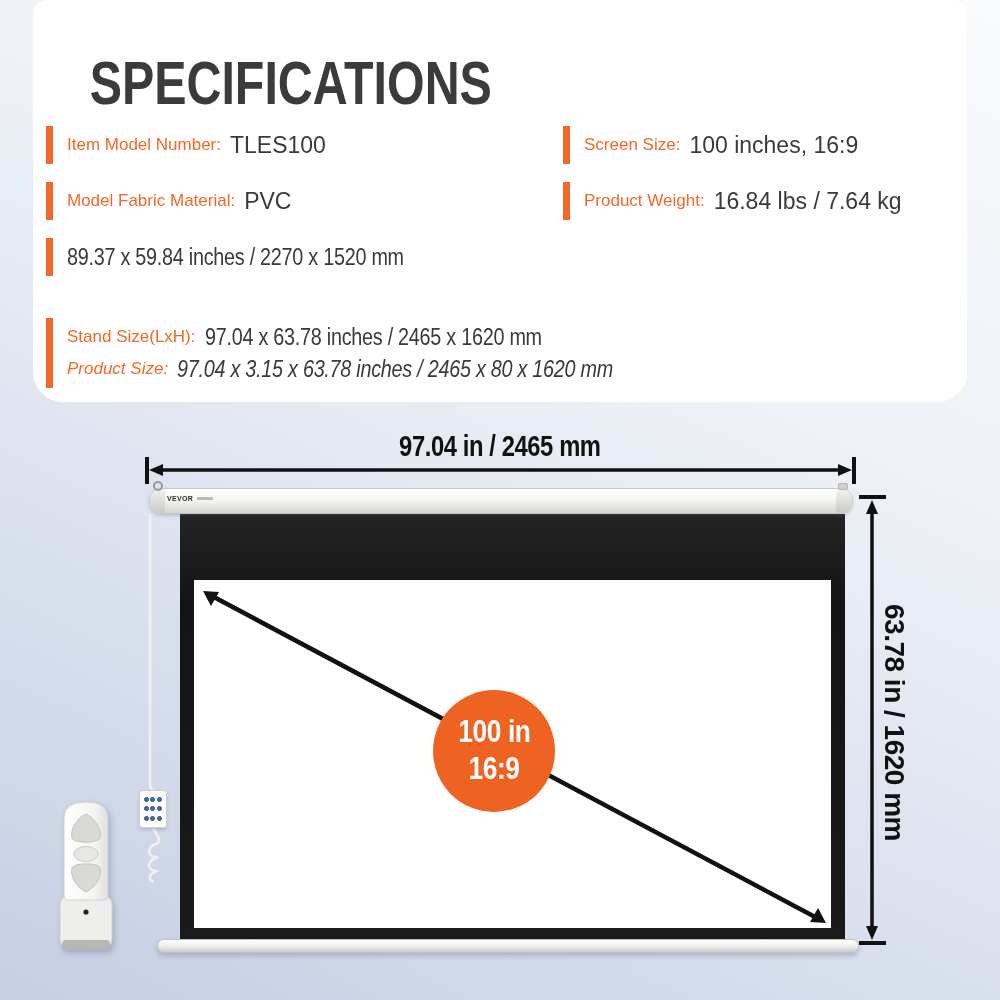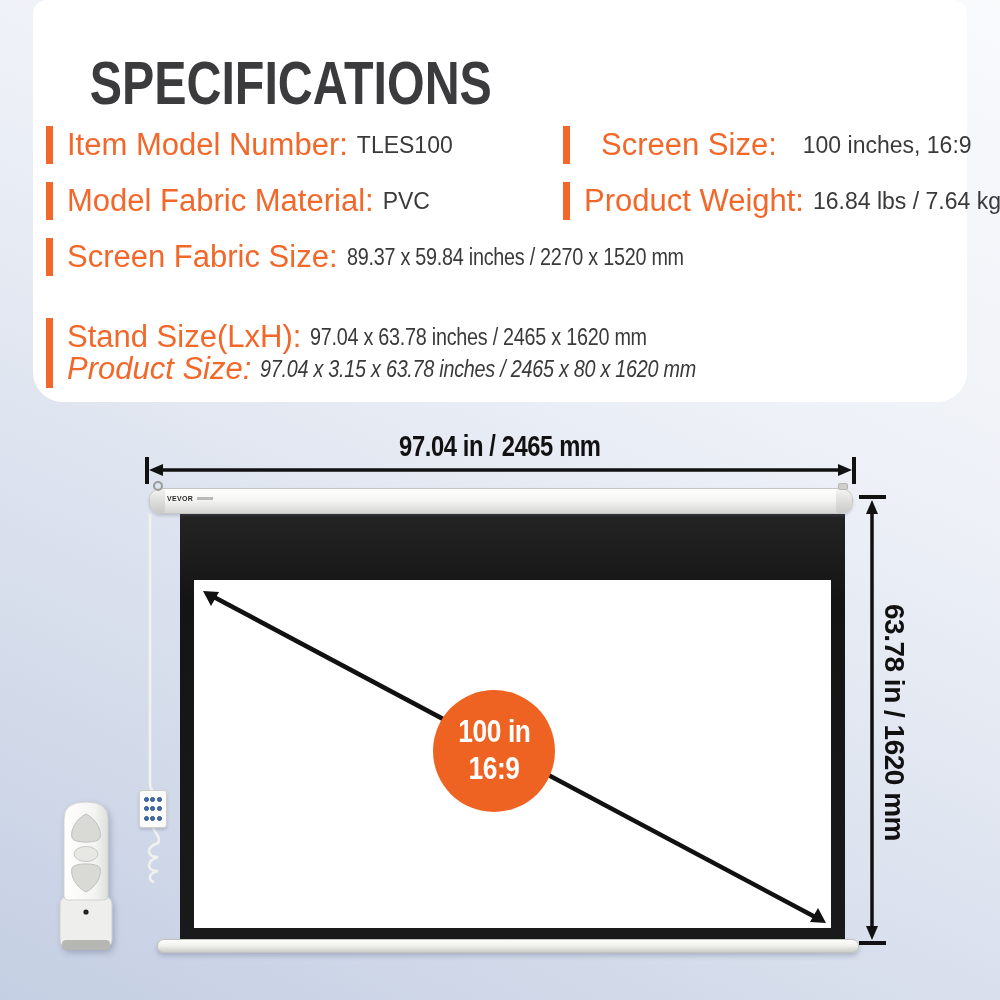--- a/index.html
+++ b/index.html
@@ -19,21 +19,21 @@
     position:absolute;left:33px;top:0;width:934px;height:402px;
     background:#ffffff;border-radius:14px 14px 30px 30px;
   }
   .title-wrap{position:absolute;left:0;top:36px;width:100%;text-align:left;margin-top:16px;}
   .title{
     display:inline-block;font-size:62px;font-weight:700;color:var(--title-gray,#3B3B3D);
     transform:scaleX(0.78);transform-origin:center;letter-spacing:0px;line-height:1;
   }
   .spec-row{position:absolute;display:flex;align-items:center;height:40px;white-space:nowrap;}
   .bar{width:7px;height:38px;background:var(--accent-orange,#F2682A);margin-right:14px;flex:none;}
-  .lbl{color:var(--accent-orange,#F2682A);font-size:31px;margin-right:9px;}
+  .lbl{color:var(--accent-orange,#F2682A);font-size:17px;margin-right:9px;}
   .val{color:var(--text-dark,#3A3A3A);font-size:23px;}
   .cond{display:inline-block;transform:scaleX(0.86);transform-origin:left center;letter-spacing:-0.3px;}
   .dim-label{
     position:absolute;color:#111;font-weight:700;white-space:nowrap;
   }
   .dim-label .inner{display:inline-block;transform:scaleX(0.82);transform-origin:center;letter-spacing:-0.5px;}
   #width-label{left:0;top:430px;width:1000px;text-align:center;font-size:29px;}
   #height-label{
     left:878px;top:552px;height:340px;font-size:28px;
     writing-mode:vertical-rl;text-align:center;letter-spacing:-0.5px;
@@ -105,38 +105,37 @@
   <div class="title-wrap">
     <span class="title">SPECIFICATIONS</span>
   </div>
 </div>
 
 <div class="spec-row" style="left:46px;top:125px;">
   <div class="bar"></div>
   <span class="lbl">Item Model Number:</span>
   <span class="val">TLES100</span>
 </div>
-<div class="spec-row" style="left:563px;top:125px;gap:17px;">
+<div class="spec-row" style="left:563px;top:125px;">
   <div class="bar"></div>
   <span class="lbl">Screen Size:</span>
   <span class="val">100 inches, 16:9</span>
 </div>
 <div class="spec-row" style="left:46px;top:181px;">
   <div class="bar"></div>
   <span class="lbl">Model Fabric Material:</span>
   <span class="val">PVC</span>
 </div>
 <div class="spec-row" style="left:563px;top:181px;">
   <div class="bar"></div>
   <span class="lbl">Product Weight:</span>
   <span class="val">16.84 lbs / 7.64 kg</span>
 </div>
 <div class="spec-row" style="left:46px;top:237px;">
   <div class="bar"></div>
-  <span class="lbl">Screen Fabric Size:</span>
   <span class="val cond">89.37 x 59.84 inches / 2270 x 1520 mm</span>
 </div>
 <div class="spec-row" style="left:46px;top:293px;margin-top:24px;">
   <div class="bar"></div>
   <span class="lbl">Stand Size(LxH):</span>
   <span class="val cond">97.04 x 63.78 inches / 2465 x 1620 mm</span>
 </div>
 <div class="spec-row" style="left:46px;top:349px;font-style:italic;">
   <div class="bar"></div>
   <span class="lbl">Product Size:</span>

